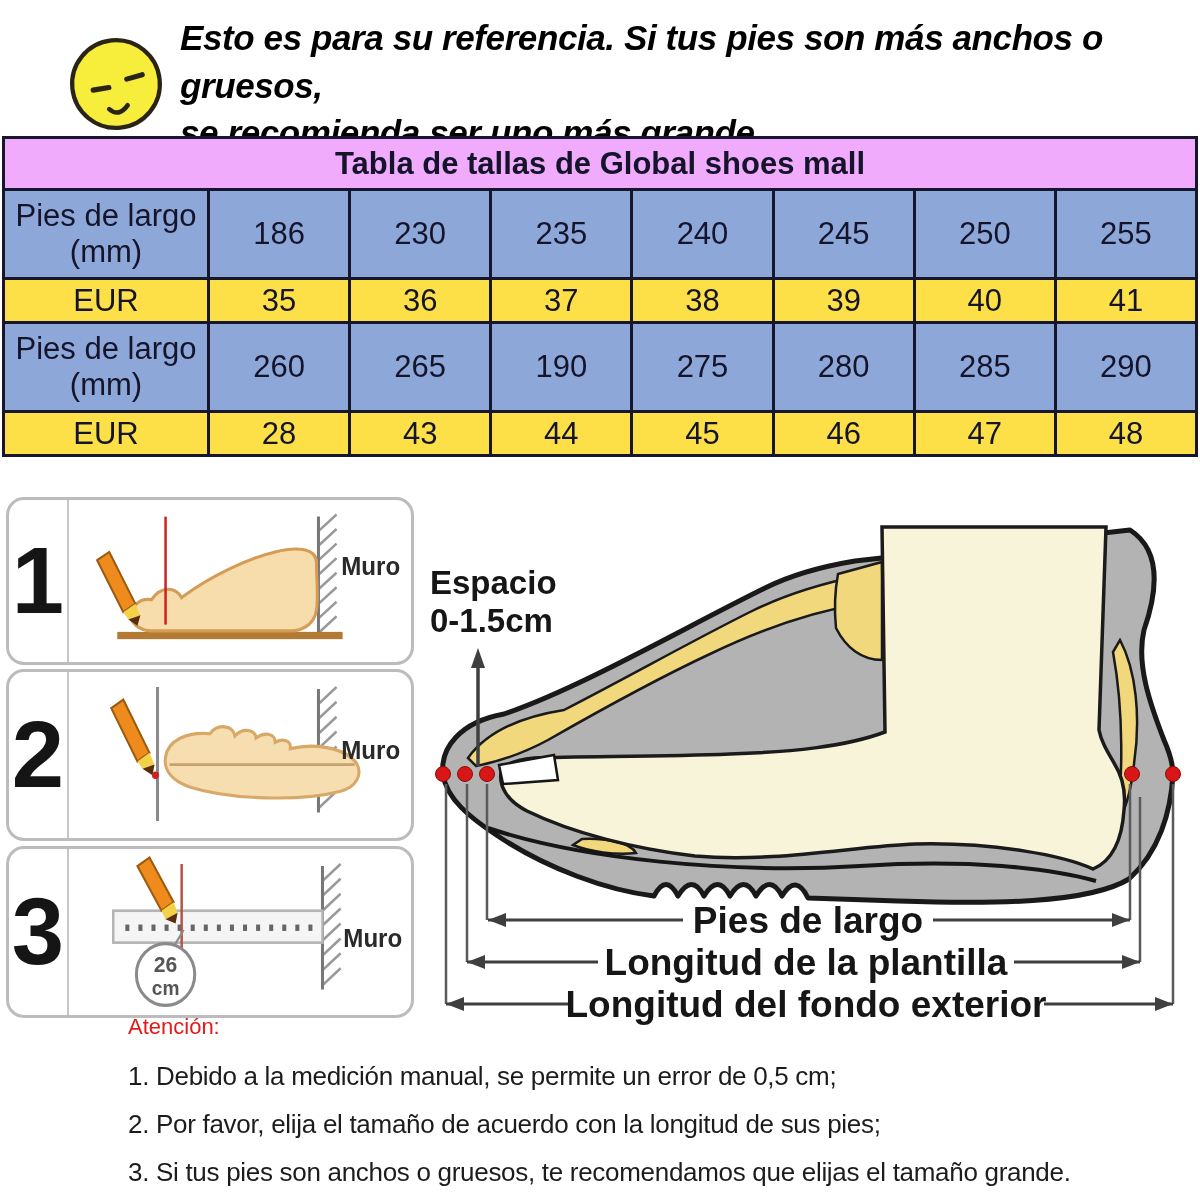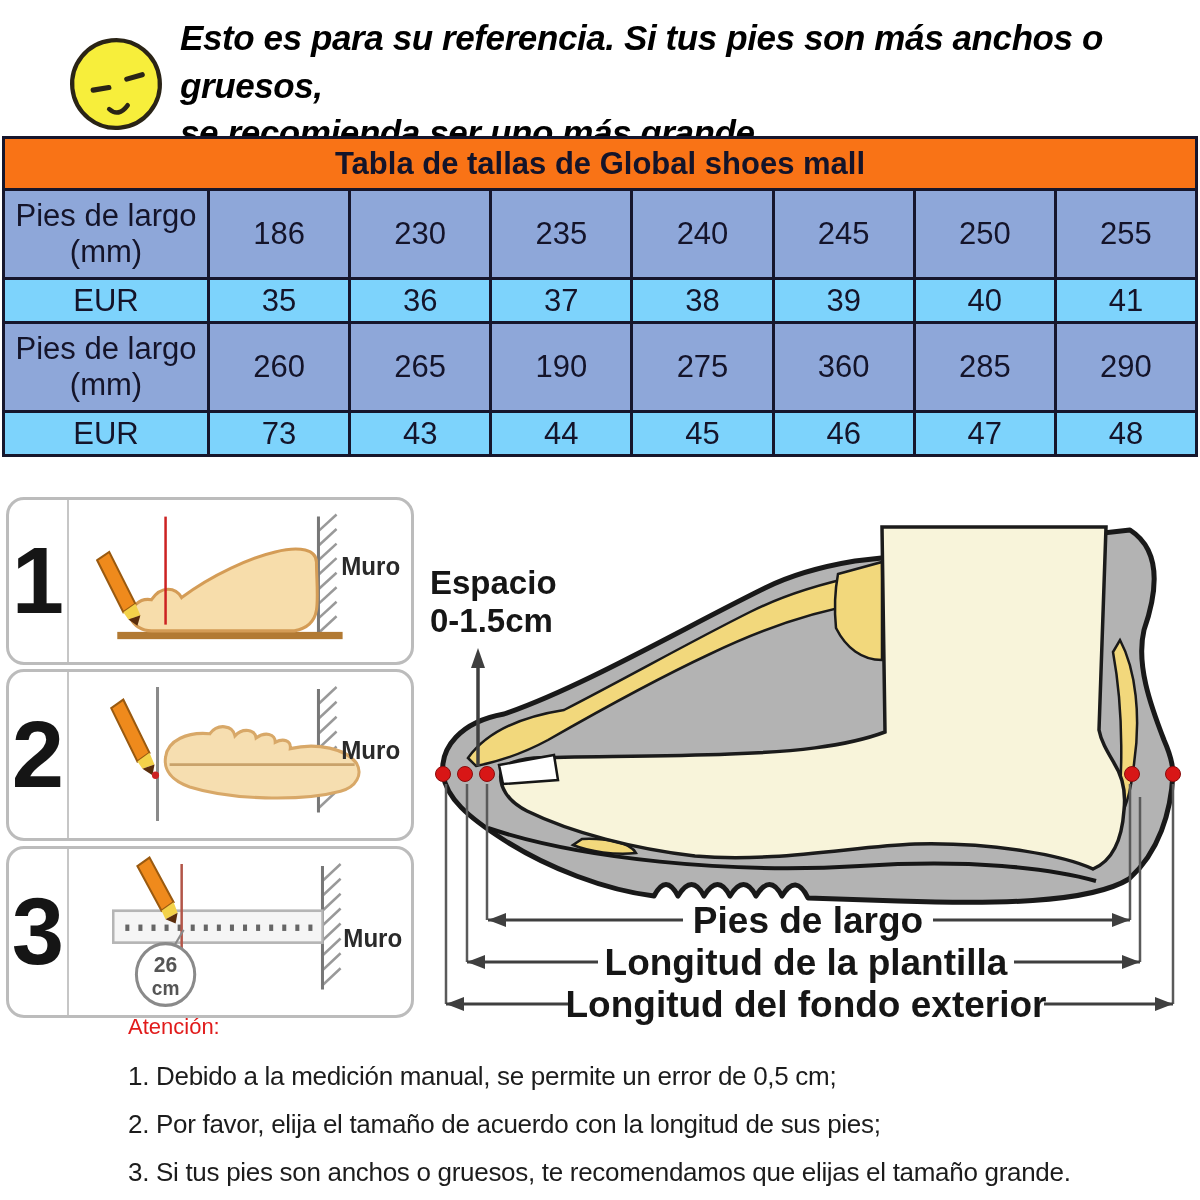--- a/index.html
+++ b/index.html
@@ -8,23 +8,23 @@
 
   
   .smiley{position:absolute;left:58px;top:28px;width:116px;height:112px;}
   .note-text{position:absolute;left:180px;top:14px;width:1020px;font-size:35px;font-weight:700;
              font-style:italic;line-height:1.36;letter-spacing:-0.4px;color:#000;}
 
   
   table.size-table{position:absolute;left:2px;top:136px;width:1196px;border-collapse:collapse;
                    table-layout:fixed;text-align:center;color:#14142a;}
   table.size-table td{border:3px solid #16162c;overflow:hidden;}
-  tr.r-title td{height:47px;background:#f97316;font-size:31px;font-weight:600;}
+  tr.r-title td{height:47px;background:#f0abfc;font-size:31px;font-weight:600;}
   tr.r-mm td{height:84px;background:#8ea7d9;font-size:31px;}
-  tr.r-eur td{height:39px;background:#7dd3fc;font-size:31px;}
+  tr.r-eur td{height:39px;background:#fde047;font-size:31px;}
   td.lbl{font-size:29px;line-height:1.15;padding:0 4px;}
 
   
   .step{position:absolute;left:6px;width:402px;background:#fff;border:3px solid #bcbcbc;
         border-radius:18px;display:flex;overflow:hidden;}
   .step-num{width:58px;flex:none;border-right:2px solid #c6c6c6;display:flex;align-items:center;
             justify-content:center;font-size:94px;font-weight:900;color:#151515;}
   .step-art{flex:1;}
   .step-art svg{display:block;width:100%;height:100%;}
   .s1{top:497px;height:162px;} .s2{top:669px;height:166px;} .s3{top:846px;height:166px;}
@@ -92,27 +92,27 @@
       <td>39</td>
       <td>40</td>
       <td>41</td>
     </tr>
     <tr class="r-mm">
       <td class="lbl">Pies de largo (mm)</td>
       <td>260</td>
       <td>265</td>
       <td>190</td>
       <td>275</td>
-      <td>360</td>
+      <td>280</td>
       <td>285</td>
       <td>290</td>
     </tr>
     <tr class="r-eur">
       <td class="lbl">EUR</td>
-      <td>73</td>
+      <td>28</td>
       <td>43</td>
       <td>44</td>
       <td>45</td>
       <td>46</td>
       <td>47</td>
       <td>48</td>
     </tr>
   </tbody>
     </table>
 

